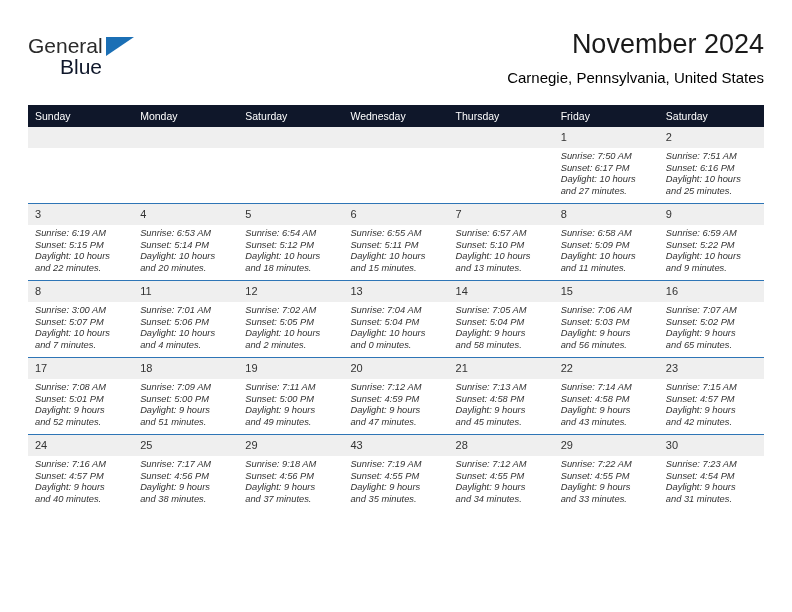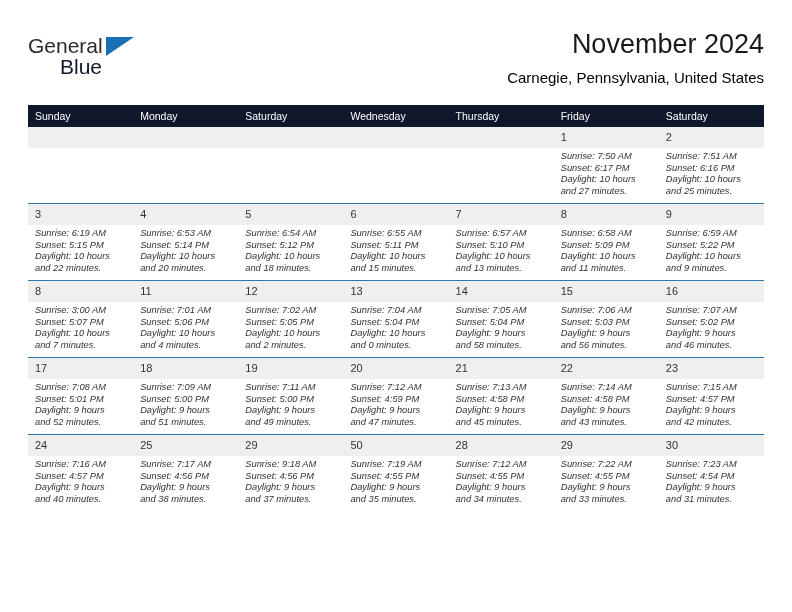--- a/index.html
+++ b/index.html
@@ -334,21 +334,21 @@
               <div>Daylight: 9 hours</div>
               <div>and 56 minutes.</div>
             </div>
           </td>
           <td>
             <div class="daynum">16</div>
             <div class="lines">
               <div>Sunrise: 7:07 AM</div>
               <div>Sunset: 5:02 PM</div>
               <div>Daylight: 9 hours</div>
-              <div>and 46 minutes.</div>
+              <div>and 65 minutes.</div>
             </div>
           </td>
         </tr>
         <tr>
           <td>
             <div class="daynum">17</div>
             <div class="lines">
               <div>Sunrise: 7:08 AM</div>
               <div>Sunset: 5:01 PM</div>
               <div>Daylight: 9 hours</div>
@@ -432,21 +432,21 @@
           <td>
             <div class="daynum">29</div>
             <div class="lines">
               <div>Sunrise: 9:18 AM</div>
               <div>Sunset: 4:56 PM</div>
               <div>Daylight: 9 hours</div>
               <div>and 37 minutes.</div>
             </div>
           </td>
           <td>
-            <div class="daynum">50</div>
+            <div class="daynum">43</div>
             <div class="lines">
               <div>Sunrise: 7:19 AM</div>
               <div>Sunset: 4:55 PM</div>
               <div>Daylight: 9 hours</div>
               <div>and 35 minutes.</div>
             </div>
           </td>
           <td>
             <div class="daynum">28</div>
             <div class="lines">

